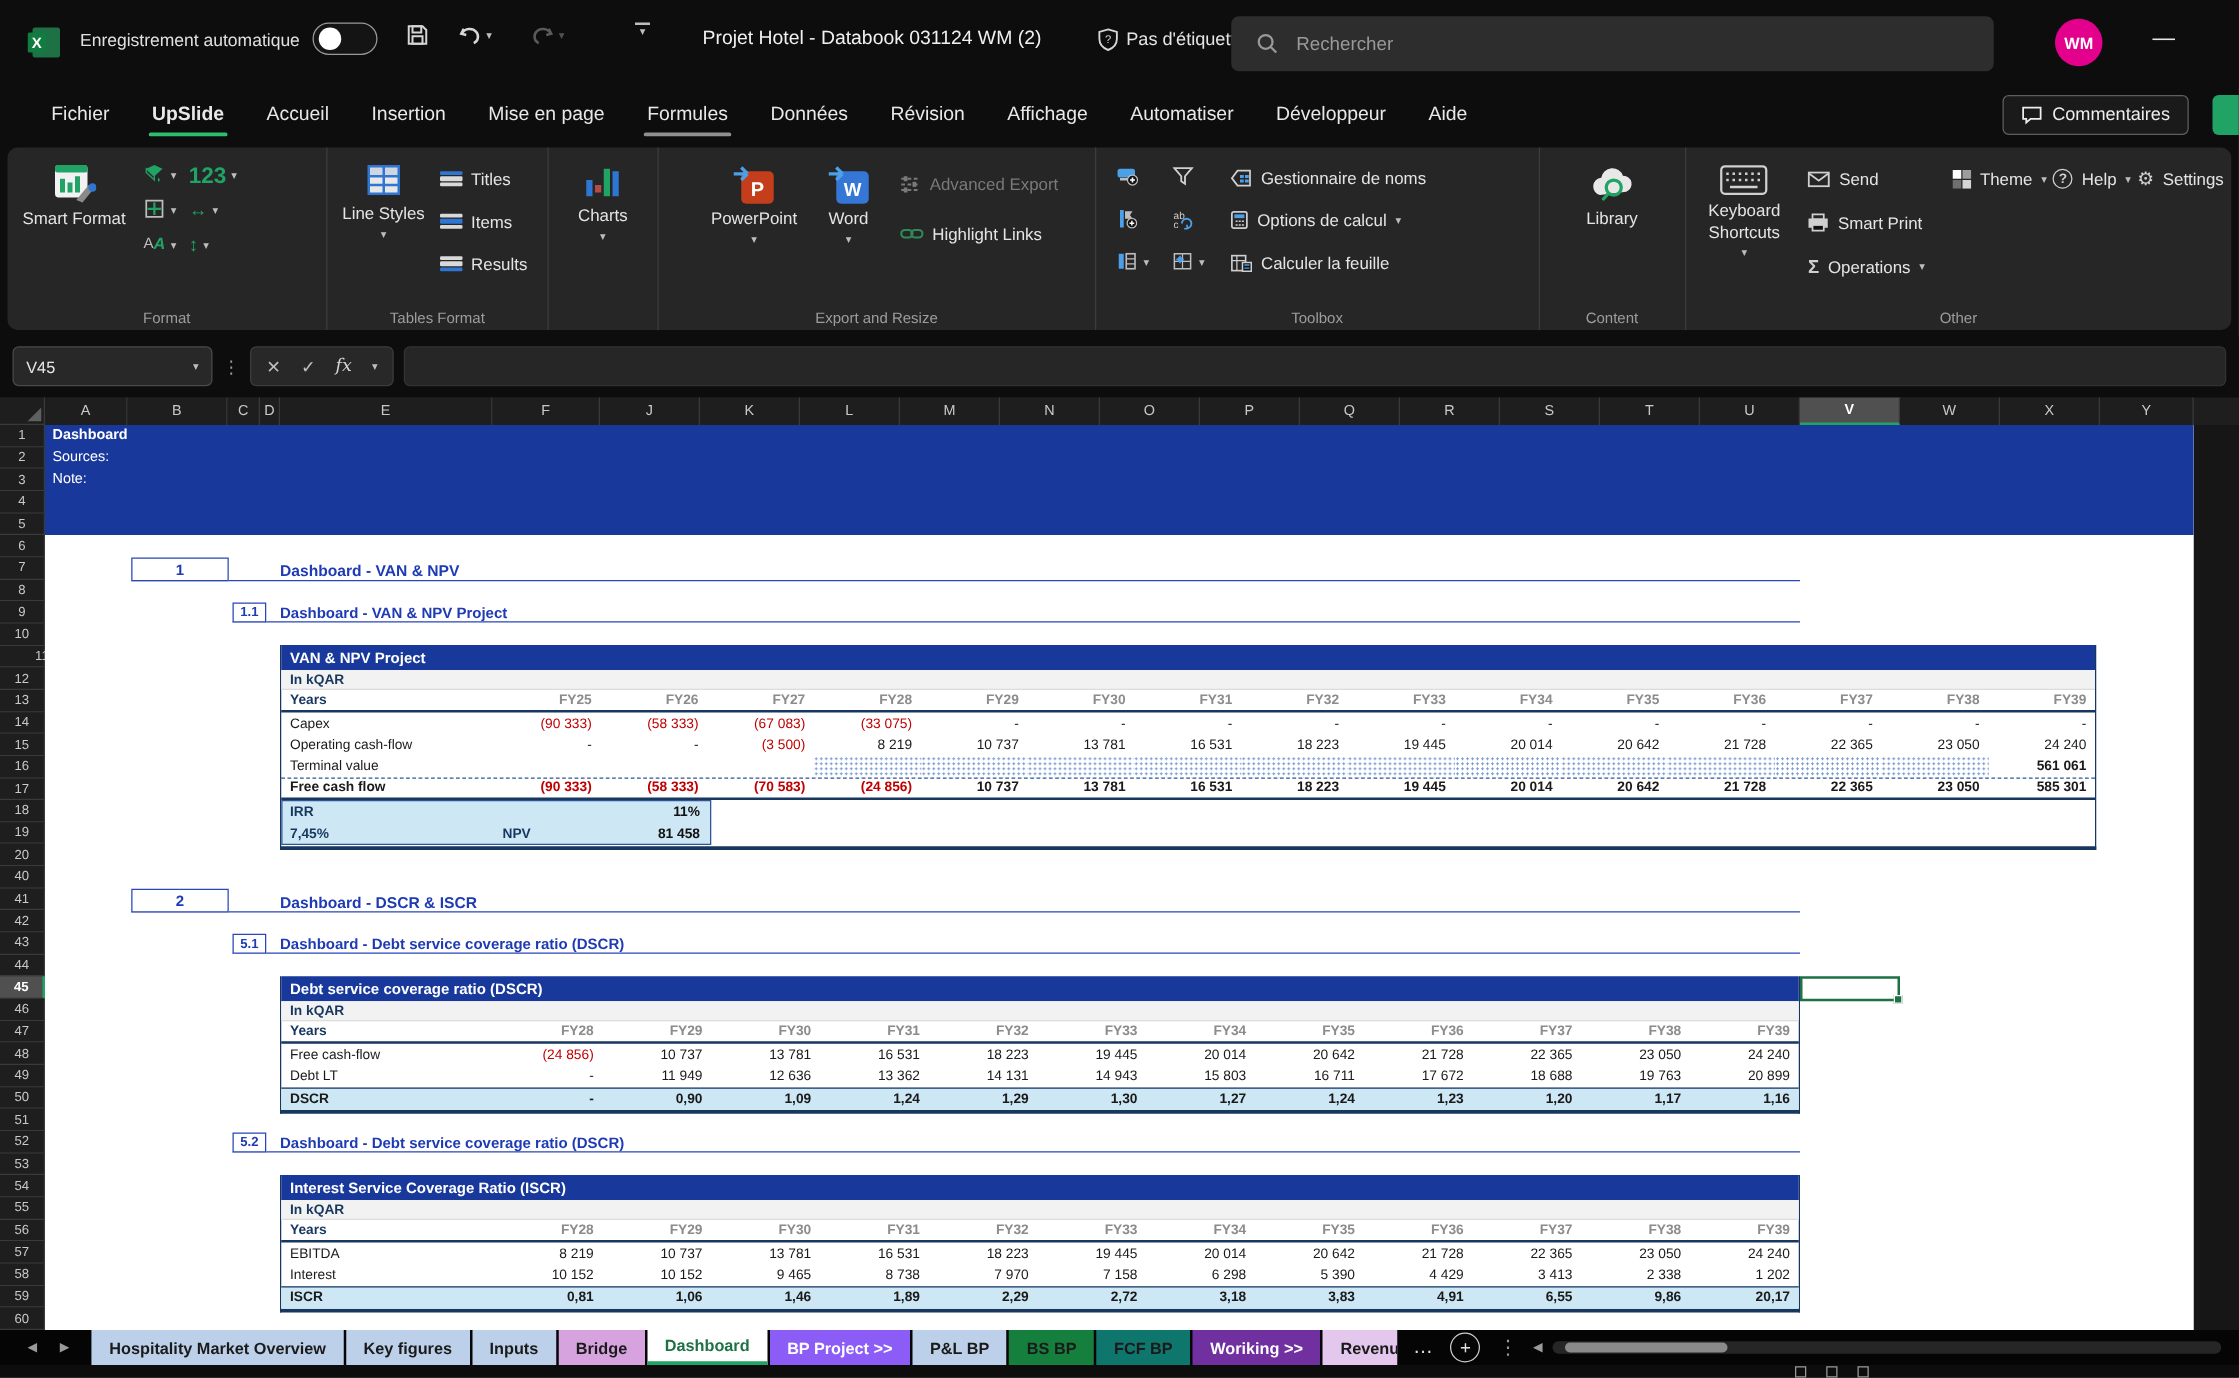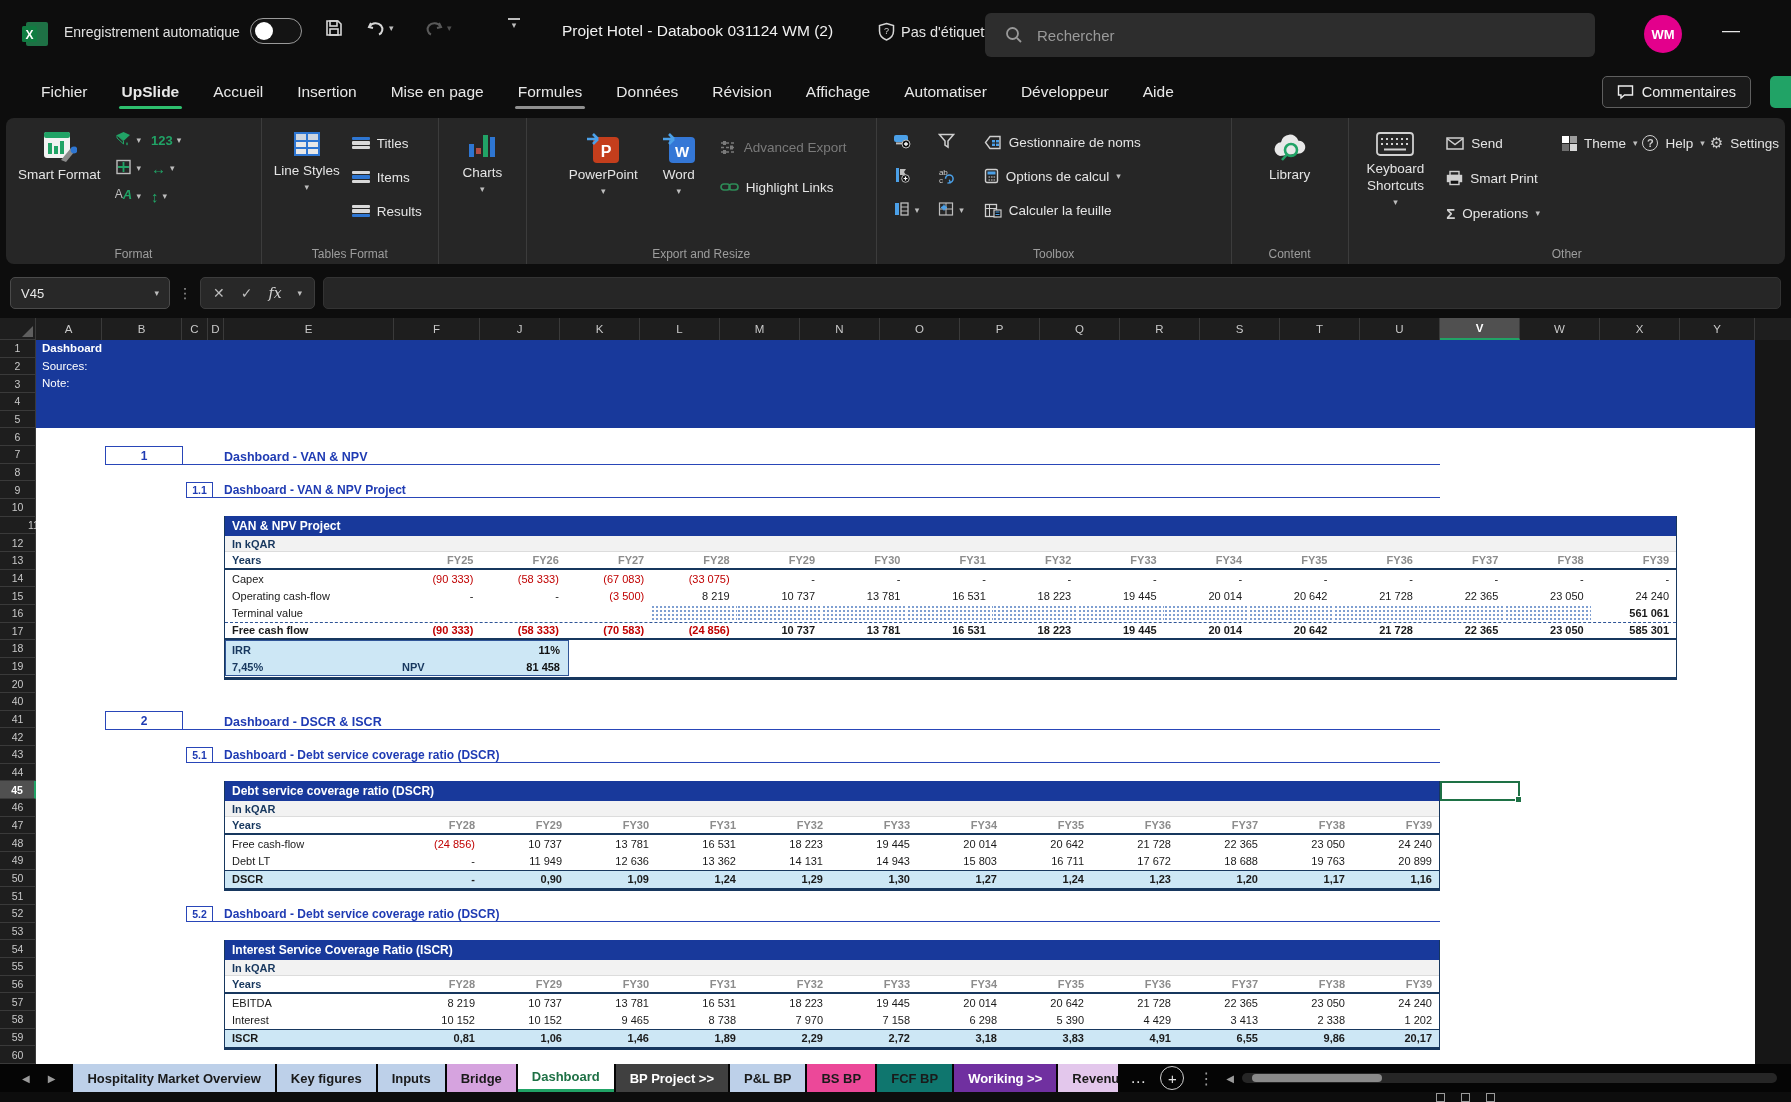--- a/index.html
+++ b/index.html
@@ -252,21 +252,21 @@
       <div class="smallrow">
         <span class="icon16">
             <span style="color:#bdbdbd;font-size:12px">A</span>
             <span class="green" style="font-size:13px;font-style:italic">A</span>
           </span>
         <span class="chev">▾</span>
       </div>
     </div>
     <div style="display:flex; flex-direction:column; margin-left:10px">
       <div class="smallrow">
-        <span class="green" style="font-size:13px">123</span>
+        <span class="green" style="font-size:18px">123</span>
         <span class="chev">▾</span>
       </div>
       <div class="smallrow">
         <span class="green" style="font-size:15px">↔</span>
         <span class="chev">▾</span>
       </div>
       <div class="smallrow">
         <span class="green" style="font-size:15px">↕</span>
         <span class="chev">▾</span>
       </div>
@@ -915,23 +915,23 @@
   <div id="tabnav">
     <span>◀</span>
     <span>▶</span>
   </div>
   <div id="tabs">
       <div class="stab" style="background: rgb(189, 208, 233); color: rgb(26, 26, 26);">Hospitality Market Overview</div>
       <div class="stab" style="background: rgb(189, 208, 233); color: rgb(26, 26, 26);">Key figures</div>
       <div class="stab" style="background: rgb(189, 208, 233); color: rgb(26, 26, 26);">Inputs</div>
       <div class="stab" style="background: rgb(214, 163, 223); color: rgb(26, 26, 26);">Bridge</div>
       <div class="stab active" style="background: rgb(255, 255, 255); color: rgb(30, 113, 69);">Dashboard</div>
-      <div class="stab" style="background: #404040; color: rgb(255, 255, 255);">BP Project &gt;&gt;</div>
+      <div class="stab" style="background: #8b5cf6; color: rgb(255, 255, 255);">BP Project &gt;&gt;</div>
       <div class="stab" style="background: rgb(189, 208, 233); color: rgb(26, 26, 26);">P&amp;L BP</div>
-      <div class="stab" style="background: #ec4899; color: rgb(26, 26, 26); text-align: center;">BS BP</div>
+      <div class="stab" style="background: #15803d; color: rgb(26, 26, 26); text-align: center;">BS BP</div>
       <div class="stab" style="background: #0f766e; color: rgb(26, 26, 26);">FCF BP</div>
       <div class="stab" style="background: rgb(112, 48, 160); color: rgb(255, 255, 255);">Woriking &gt;&gt;</div>
       <div class="stab clipped" style="background: rgb(227, 199, 236); color: rgb(26, 26, 26);">Revenu</div>
     </div>
   <div id="tab-controls">
     <span style="font-size:16px">…</span>
     <span id="add-sheet">+</span>
     <span style="color:#9a9a9a">⋮</span>
   </div>
   <div id="hscroll">

